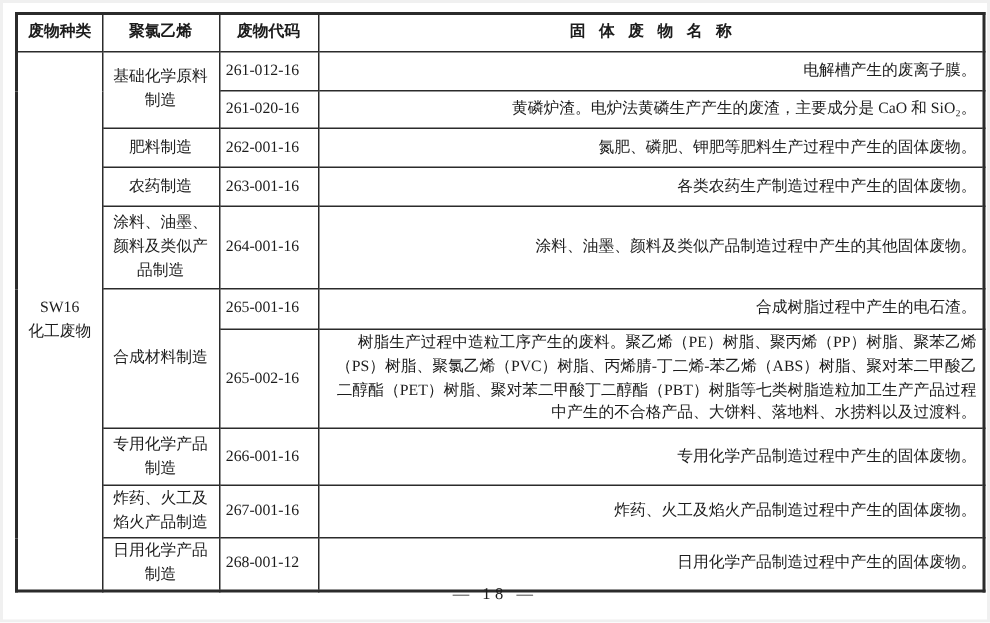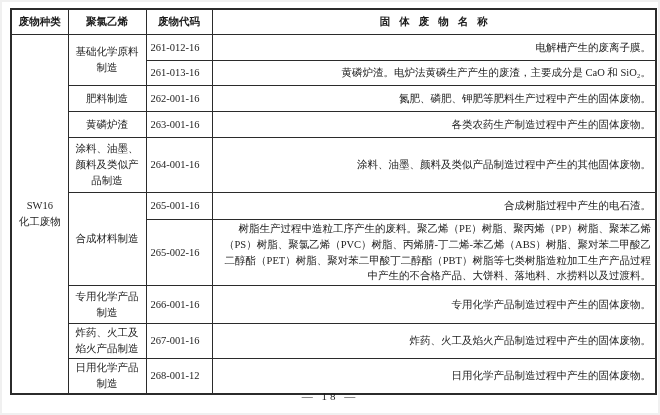--- a/index.html
+++ b/index.html
@@ -98,30 +98,30 @@
         <tr style="height: 26px;">
           <td class="category-cell" rowspan="10">
             <div>SW16</div>
             <div>化工废物</div>
           </td>
           <td class="industry-cell" rowspan="2">基础化学原料制造</td>
           <td class="code-cell">261-012-16</td>
           <td class="desc-cell">电解槽产生的废离子膜。</td>
         </tr>
         <tr style="height: 25px;">
-          <td class="code-cell">261-013-16</td>
+          <td class="code-cell">261-020-16</td>
           <td class="desc-cell">黄磷炉渣。电炉法黄磷生产产生的废渣，主要成分是 CaO 和 SiO₂。</td>
         </tr>
         <tr style="height: 26px;">
           <td class="industry-cell" rowspan="1">肥料制造</td>
           <td class="code-cell">262-001-16</td>
           <td class="desc-cell">氮肥、磷肥、钾肥等肥料生产过程中产生的固体废物。</td>
         </tr>
         <tr style="height: 26px;">
-          <td class="industry-cell" rowspan="1">黄磷炉渣</td>
+          <td class="industry-cell" rowspan="1">农药制造</td>
           <td class="code-cell">263-001-16</td>
           <td class="desc-cell">各类农药生产制造过程中产生的固体废物。</td>
         </tr>
         <tr style="height: 55px; margin-left: 37px;">
           <td class="industry-cell" rowspan="1">涂料、油墨、颜料及类似产品制造</td>
           <td class="code-cell">264-001-16</td>
           <td class="desc-cell">涂料、油墨、颜料及类似产品制造过程中产生的其他固体废物。</td>
         </tr>
         <tr style="height: 27px;">
           <td class="industry-cell" rowspan="2">合成材料制造</td>

